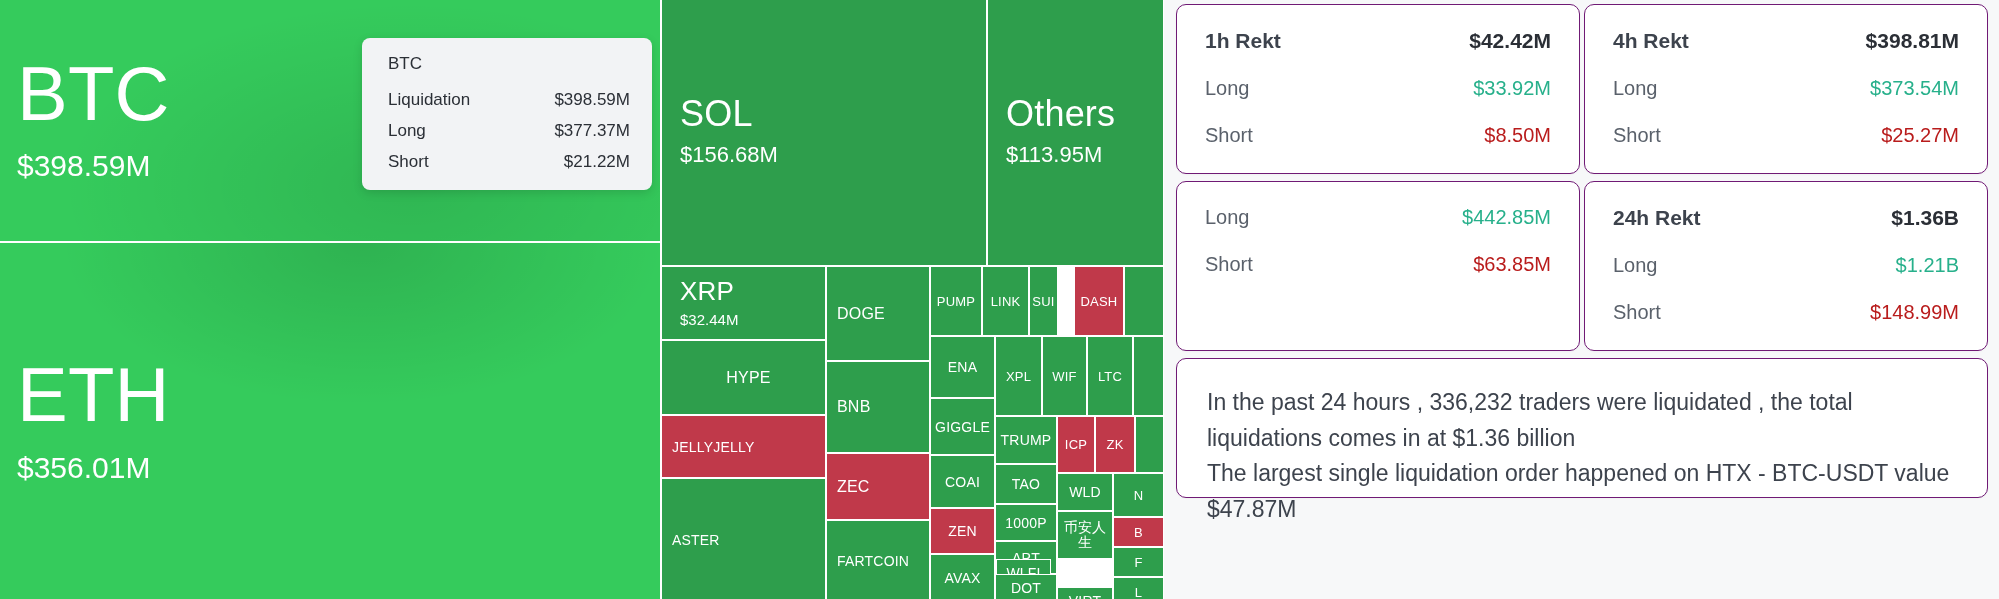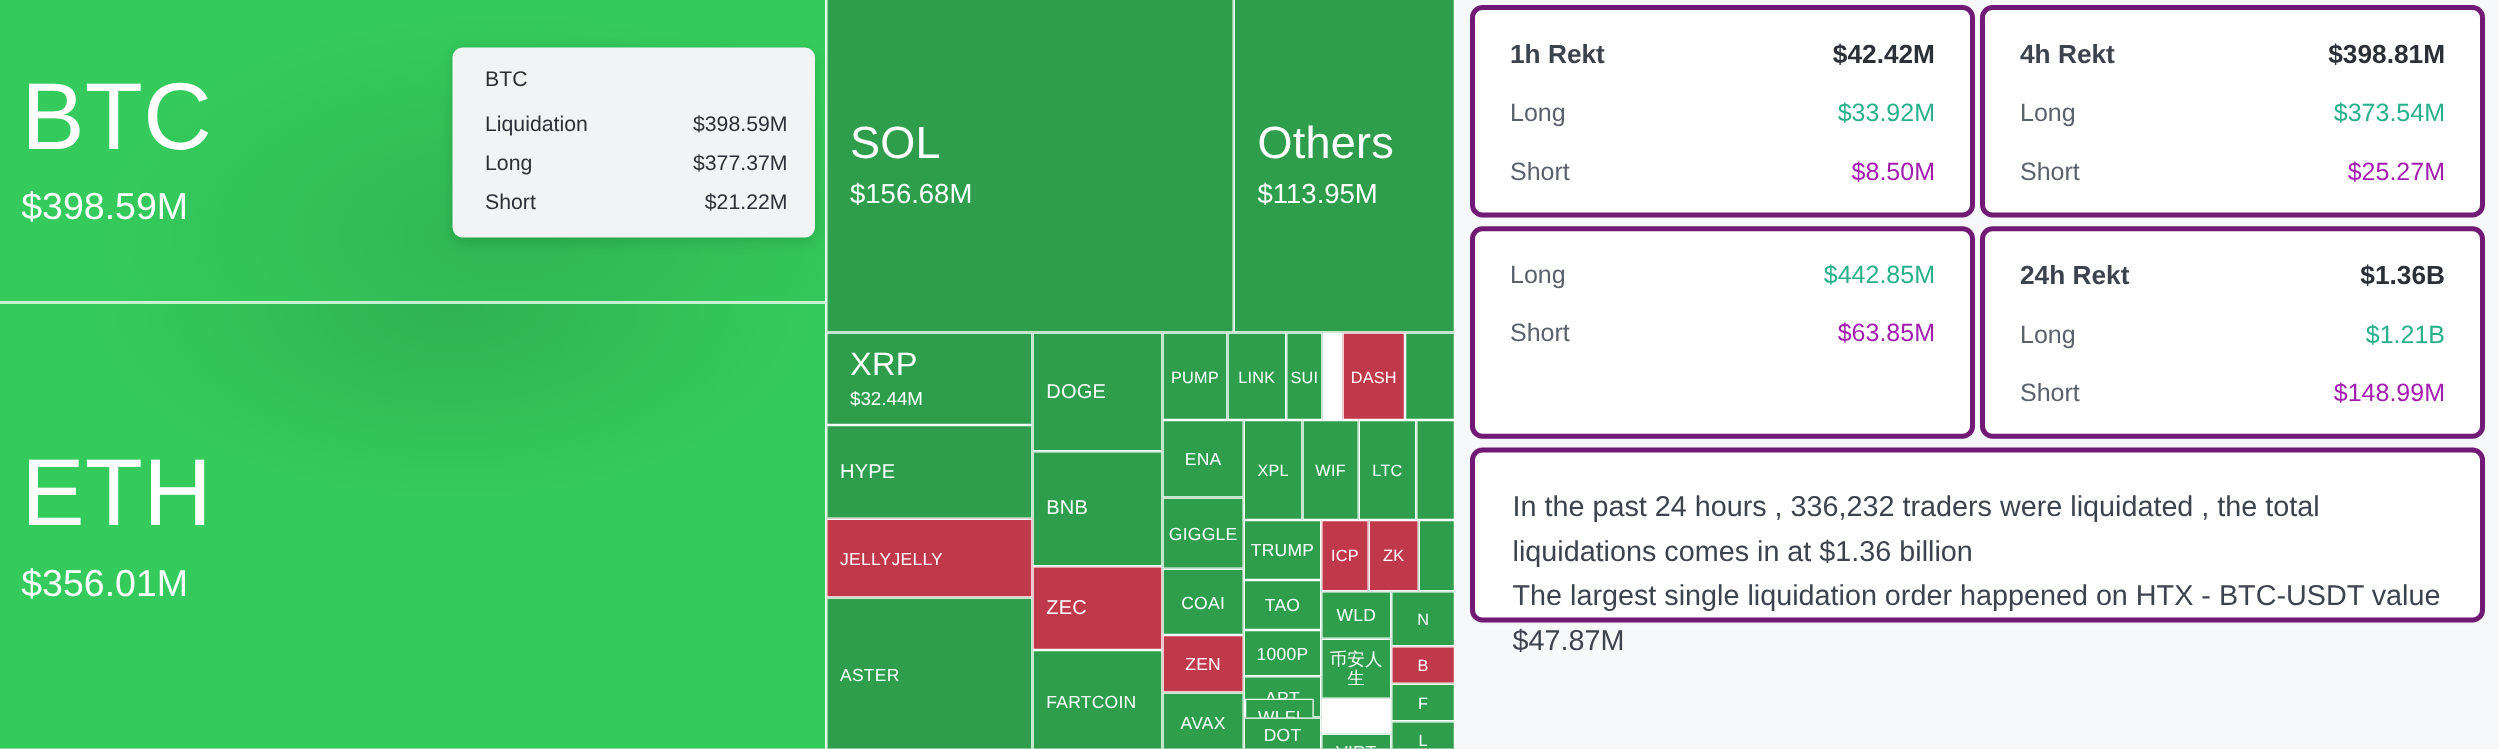--- a/index.html
+++ b/index.html
@@ -85,35 +85,35 @@
   
   #right-panel {
     position: absolute; left: 1164px; top: 0;
     width: 835px; height: 599px;
     background: #f7f8f9;
     padding: 4px 10px 6px 10px;
   }
   .card {
     position: absolute;
     background: #ffffff;
-    border: 4px solid #701a75;
+    border: 1px solid #701a75;
     border-radius: 10px;
     box-shadow: 0 1px 2px rgba(0,0,0,0.03);
   }
   .rekt-card { width: 404px; height: 170px; padding: 24px 28px 0 28px; }
   .rekt-row {
     display: flex; justify-content: space-between; align-items: baseline;
     margin-bottom: 24px;
   }
   .rekt-row.head .rekt-label { font-size: 21px; font-weight: 700; color:#3d434d; }
   .rekt-row.head .rekt-value { font-size: 21px; font-weight: 700; color:#2b2f36; }
   .rekt-label { font-size: 20px; color:#5a616b; }
   .rekt-value { font-size: 20px; }
   .v-long  { color:#27b08b; }
-  .v-short { color:#a21caf; }
+  .v-short { color:#b91c1c; }
 
   #card-1h  { left: 12px;  top: 4px; }
   #card-4h  { left: 420px; top: 4px; }
   #card-12h { left: 12px;  top: 181px; }
   #card-24h { left: 420px; top: 181px; }
 
   #card-summary {
     left: 12px; top: 358px;
     width: 812px; height: 140px;
     padding: 26px 30px;
@@ -152,21 +152,21 @@
 
     <div class="tile g-mid size-l pad" style="left:661px;top:266px;width:165px;height:74px;">
       <span class="tname">XRP</span>
       <span class="tval">$32.44M</span>
     </div>
 
     <div class="tile g-mid size-m pad-s" style="left:826px;top:266px;width:104px;height:95px;">
       <span class="tname">DOGE</span>
     </div>
 
-    <div class="tile g-mid size-m pad-s" style="left:661px;top:340px;width:165px;height:75px;">
+    <div class="tile g-mid size-m pad-s" style="left:661px;top:340px;width:165px;height:75px;align-items:center;">
       <span class="tname">HYPE</span>
     </div>
 
     <div class="tile g-mid size-m pad-s" style="left:826px;top:361px;width:104px;height:92px;">
       <span class="tname">BNB</span>
     </div>
 
     <div class="tile r-mid size-m pad-s" style="left:826px;top:453px;width:104px;height:67px;">
       <span class="tname">ZEC</span>
     </div>

